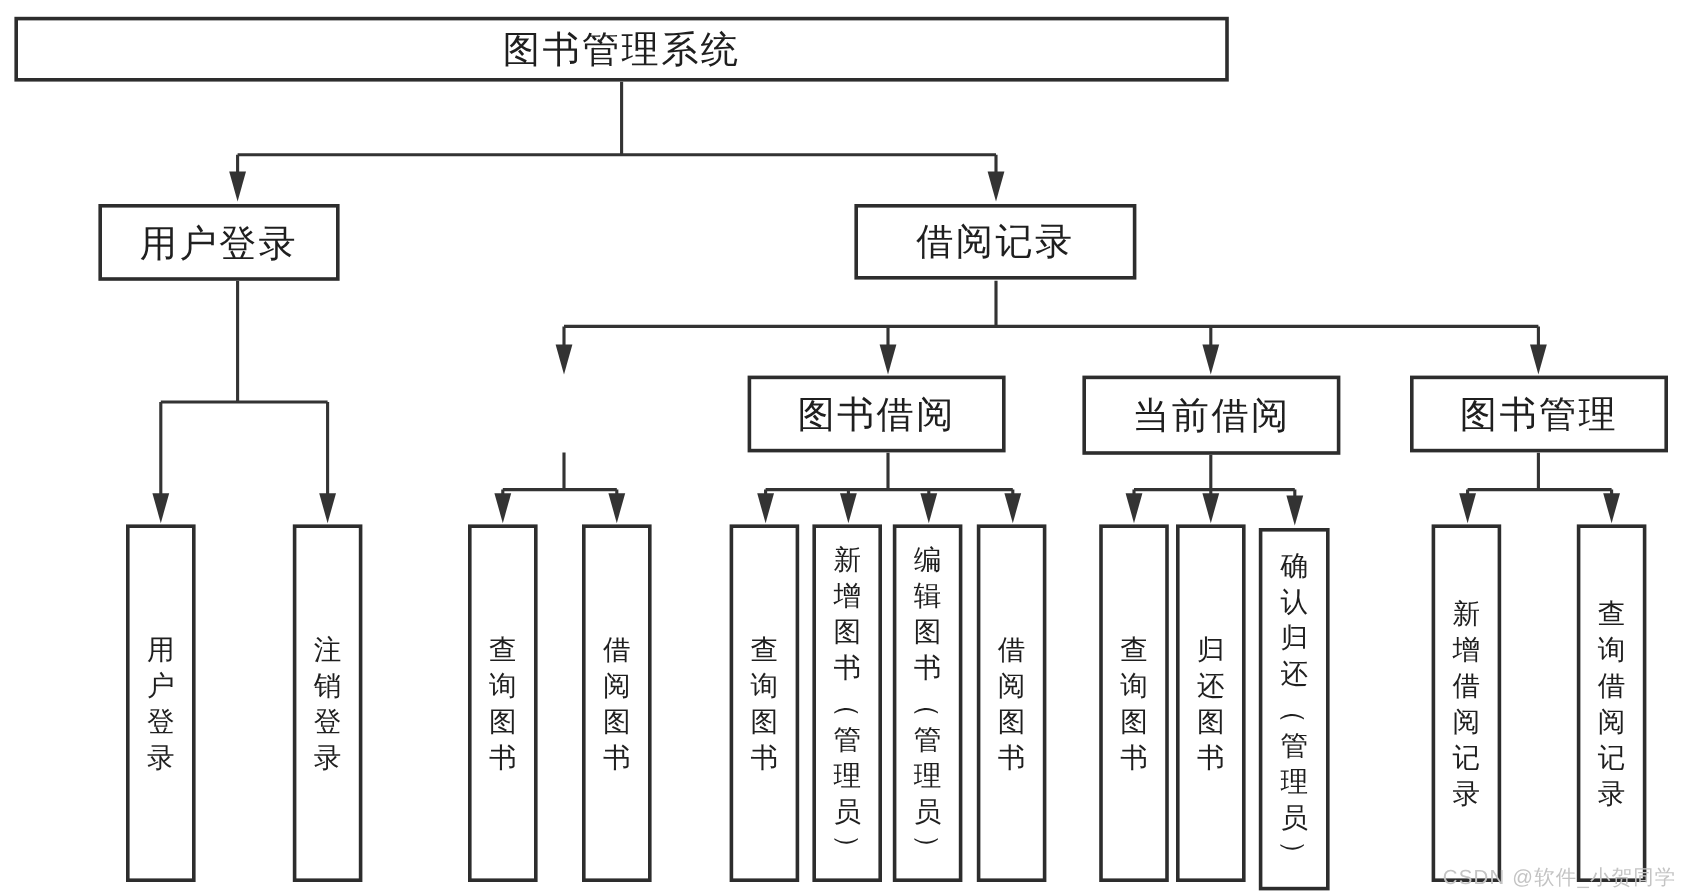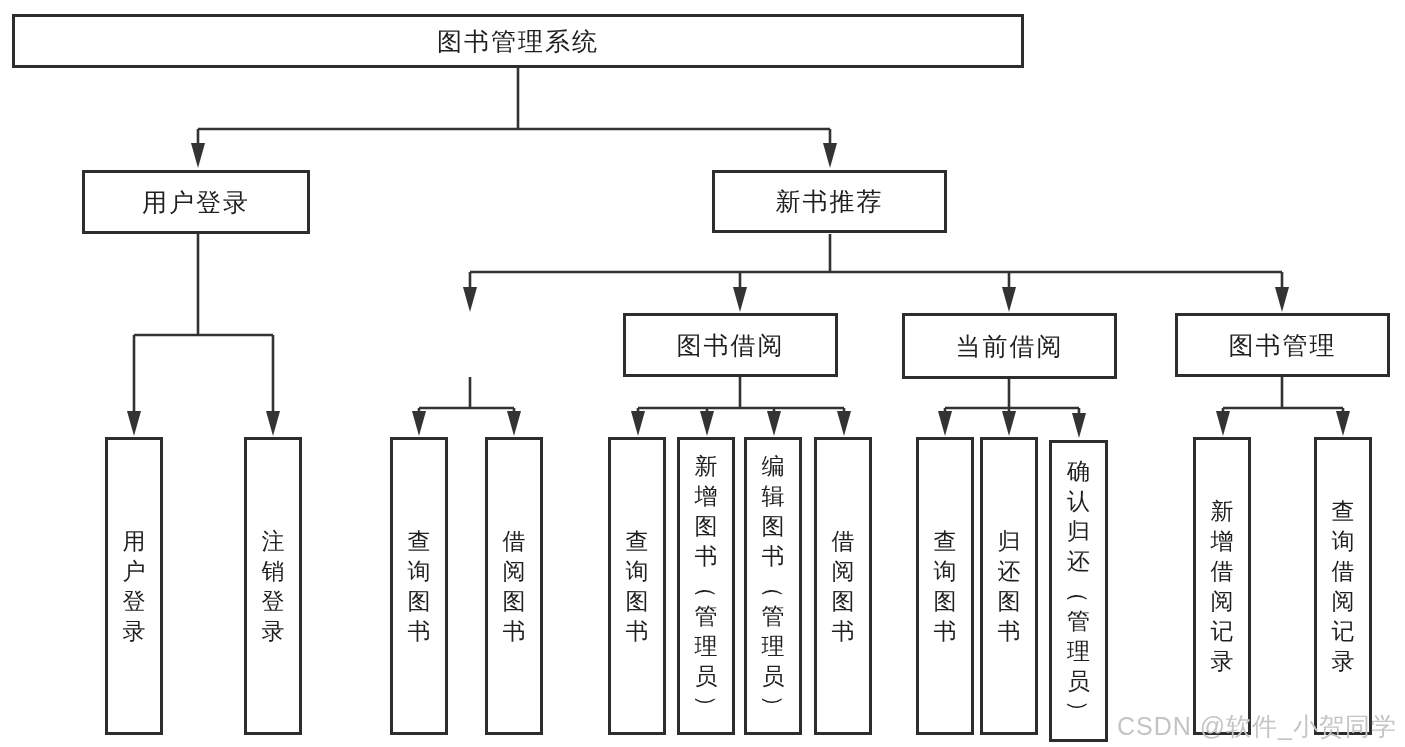--- a/index.html
+++ b/index.html
@@ -15,21 +15,21 @@
   #wires polygon{fill:var(--line,#333333);stroke:none;}
   .node{
     position:absolute;
     box-sizing:border-box;
     border:3px solid var(--border,#2d2d2d);
     background:#ffffff;
     display:flex;align-items:center;justify-content:center;
     color:var(--text,#1f1f1f);
   }
   .node.h .lbl{
-    font-size:25px;
+    font-size:31px;
     letter-spacing:2px;
     white-space:nowrap;
     line-height:1;
   }
   .node.v{padding:2px 0;}
   .vtext{
     display:flex;
     flex-direction:column;
     align-items:center;
     justify-content:center;
@@ -37,21 +37,21 @@
     font-size:23px;
     line-height:1;
     height:100%;
   }
   .vtext span{display:block;line-height:1;}
   .vtext span.rot{transform:rotate(90deg);}
   #watermark{
     position:absolute;
     right:8px;
     bottom:4px;
-    font-size:25px;
+    font-size:17px;
     letter-spacing:1px;
     color:var(--wm,#c4c4c4);
     white-space:nowrap;
     z-index:5;
   }
 </style>
 </head>
 <body>
 
 <div id="stage" style="--bg: #ffffff; --line: #333333; --border: #2d2d2d; --text: #1f1f1f; --wm: #c4c4c4;">
@@ -103,25 +103,25 @@
       <path d="M1282 377 V408 M1223 408 H1343 M1223 408 V418 M1343 408 V418"></path>
       <polygon points="1216,411 1230,411 1223,436"></polygon>
       <polygon points="1336,411 1350,411 1343,436"></polygon>
     </g>
   </svg>
 
   <div class="node h" style="left:12px;top:14px;width:1012px;height:54px">
     <span class="lbl">图书管理系统</span>
   </div>
 
-  <div class="node h" style="left:82px;top:170px;width:228px;height:64px">
+  <div class="node h" style="left:82px;top:170px;width:201px;height:64px">
     <span class="lbl">用户登录</span>
   </div>
   <div class="node h" style="left:712px;top:170px;width:235px;height:63px">
-    <span class="lbl">新书推荐</span>
+    <span class="lbl">借阅记录</span>
   </div>
 
   <div class="node h" style="left:623px;top:313px;width:215px;height:64px">
     <span class="lbl">图书借阅</span>
   </div>
   <div class="node h" style="left:902px;top:313px;width:215px;height:66px">
     <span class="lbl">当前借阅</span>
   </div>
   <div class="node h" style="left:1175px;top:313px;width:215px;height:64px">
     <span class="lbl">图书管理</span>

